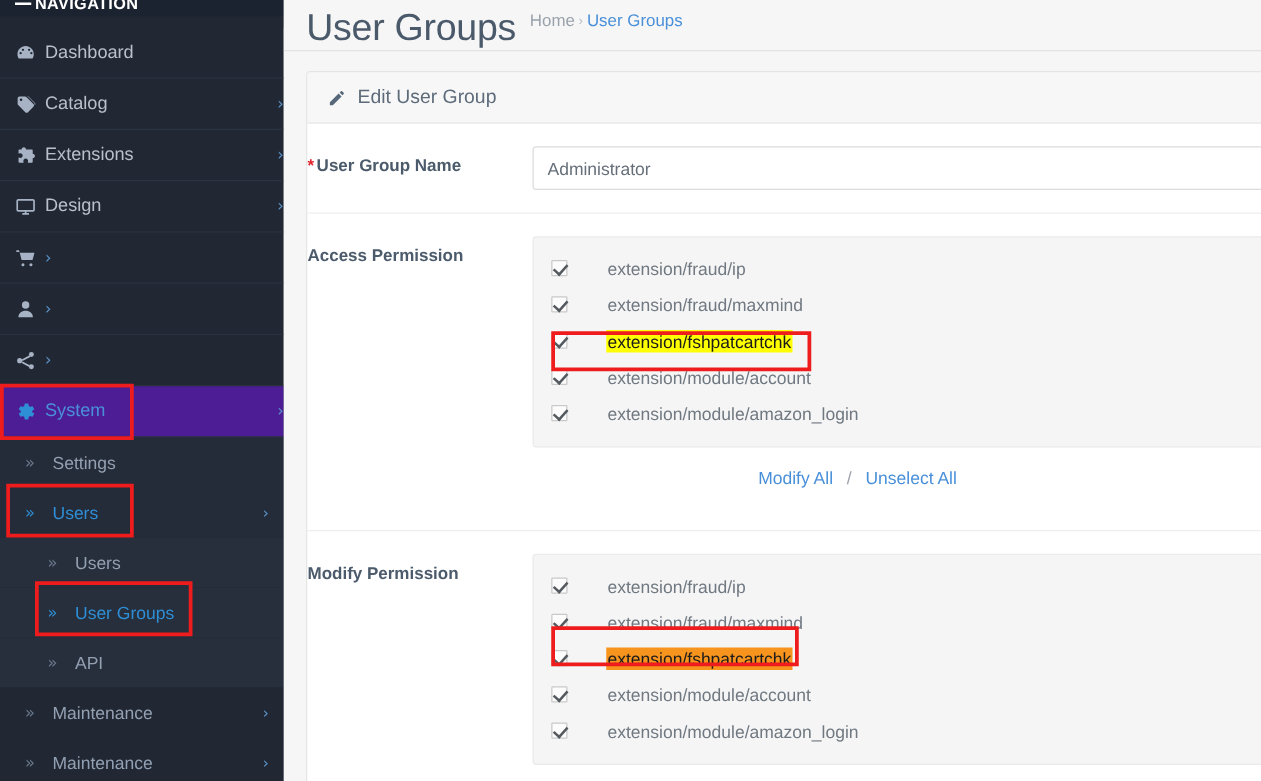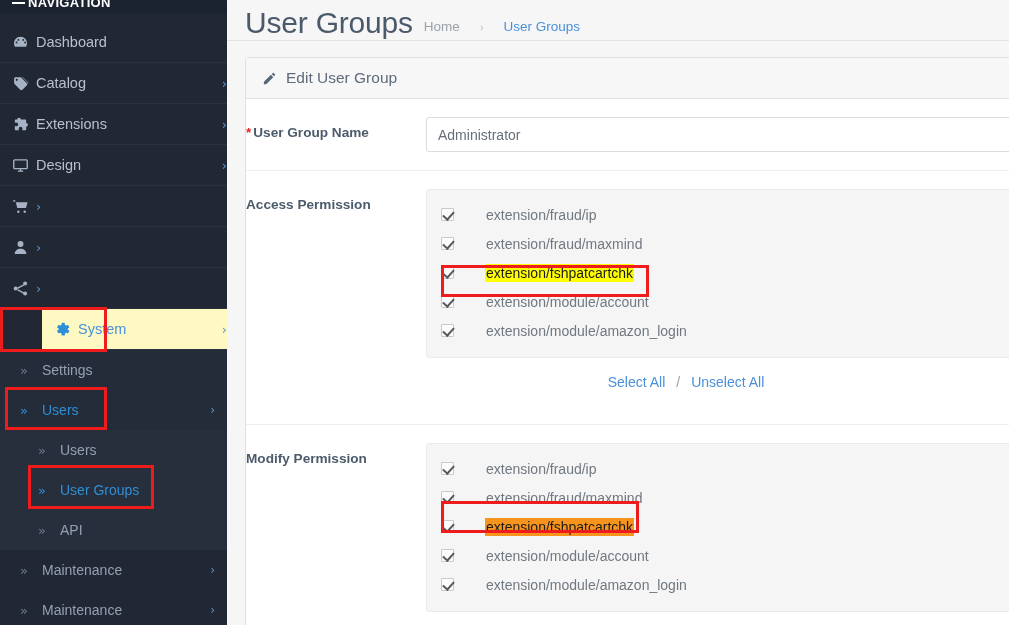--- a/index.html
+++ b/index.html
@@ -58,23 +58,22 @@
     display: flex; align-items: center; justify-content: flex-start;
     color: #a7b3c4;
   }
   .nav-item .lbl { flex: 1; }
   .nav-item .caret {
     color: #5b93c9;
     font-size: 13px;
     font-family: "DejaVu Sans", sans-serif;
   }
   .nav-item.active {
-    background: #fef9c3;
+    background: #4c1d95;
     color: #4a90d9;
-    margin-left: 42px;
   }
   .nav-item.active .ic { color: #2e8fd6; }
 
   
   .nav-sub {
     display: flex;
     align-items: center;
     height: 40px;
     padding-left: 20px;
     padding-right: 12px;
@@ -145,24 +144,24 @@
   .page-title {
     font-size: 30px;
     color: #4b5a6a;
     font-weight: normal;
     line-height: 34px;
     letter-spacing: -.2px;
   }
   .breadcrumb {
     font-size: 13.5px;
     margin-left: 11px;
-    margin-bottom: 6px;
-    display: flex;
-    align-items: center;
-    gap: 20px;
+    margin-bottom: 16px;
+    display: flex;
+    align-items: center;
+    gap: 3px;
   }
   .breadcrumb .bc-home { color: #9aa2ab; }
   .breadcrumb .bc-sep { color: #b8bec5; font-size: 11px; }
   .breadcrumb .bc-cur { color: #4a90d9; }
 
   .panel {
     margin: 16px 0 0 18px;
     background: #ffffff;
     border: 1px solid #e0e0e0;
     border-radius: 3px;
@@ -458,21 +457,21 @@
                 <span class="cb"></span>
                 <span class="perm-text">extension/module/account</span>
               </div>
               <div class="perm-item">
                 <span class="cb"></span>
                 <span class="perm-text">extension/module/amazon_login</span>
               </div>
             </div>
             <div class="select-row" style="margin-left:0;">
               <div class="select-inner">
-                <span class="lnk">Select All</span>
+                <span class="lnk">Modify All</span>
                 <span class="slash">/</span>
                 <span class="lnk">Unselect All</span>
               </div>
             </div>
           </div>
         </div>
 
         <div class="form-row">
           <div class="form-label">Modify Permission</div>
           <div class="form-field">

